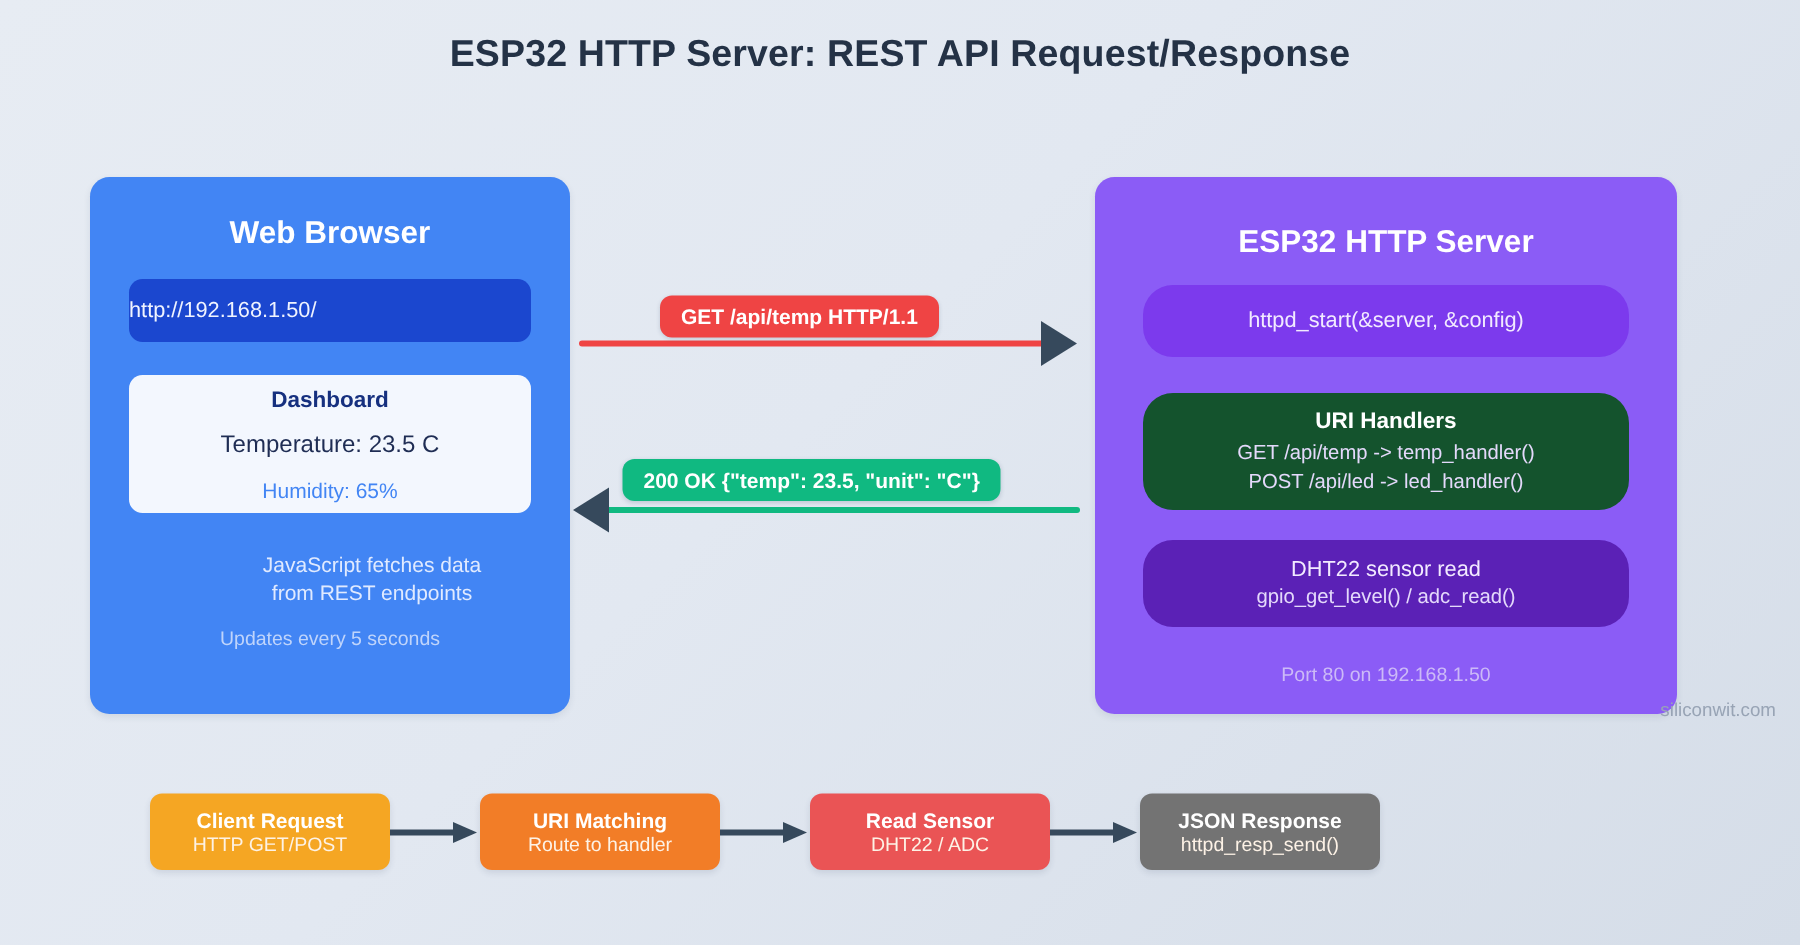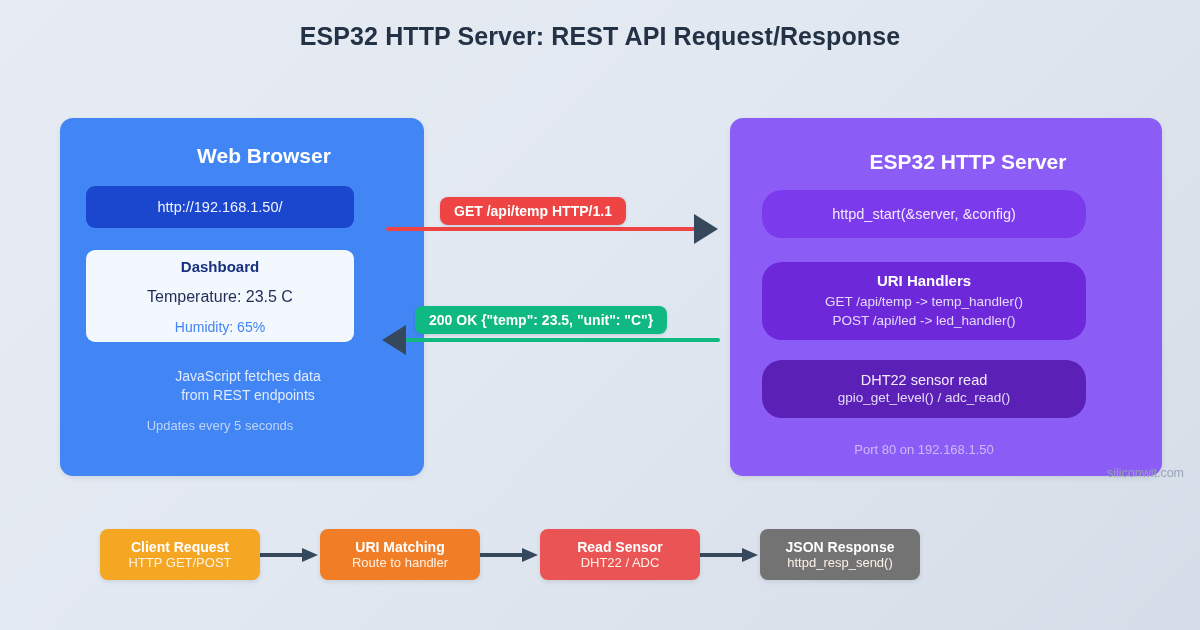--- a/index.html
+++ b/index.html
@@ -30,21 +30,20 @@
     font-weight: bold;
     color: #243246;
     letter-spacing: 0.1px;
   }
 
   
   .panel {
     position: absolute;
     border-radius: 13px;
     box-shadow: 0 2px 5px rgba(40,60,90,0.10);
-    padding-left: 44px;
   }
   .panel-title {
     text-align: center;
     color: #ffffff;
     font-size: 21px;
     font-weight: bold;
   }
 
   #browser-panel {
     left: 60px;
@@ -70,21 +69,21 @@
     left: 26px;
     top: 68px;
     width: 268px;
     height: 42px;
     background: #1b47cf;
     border-radius: 9px;
     color: #f0f4ff;
     font-size: 14.5px;
     display: flex;
     align-items: center;
-    justify-content: center;
+    justify-content: flex-start;
   }
   .dashboard-card {
     position: absolute;
     left: 26px;
     top: 132px;
     width: 268px;
     height: 92px;
     background: #f3f7fe;
     border-radius: 9px;
     display: flex;
@@ -139,21 +138,21 @@
     color: #ffffff;
   }
   #srv-box-0 {
     top: 72px;
     height: 48px;
     background: #7c3aed;
   }
   #srv-box-1 {
     top: 144px;
     height: 78px;
-    background: #6d28d9;
+    background: #14532d;
   }
   #srv-box-2 {
     top: 242px;
     height: 58px;
     background: #5b21b6;
   }
   .srv-head {
     font-size: 15px;
     font-weight: bold;
     margin-bottom: 3px;

